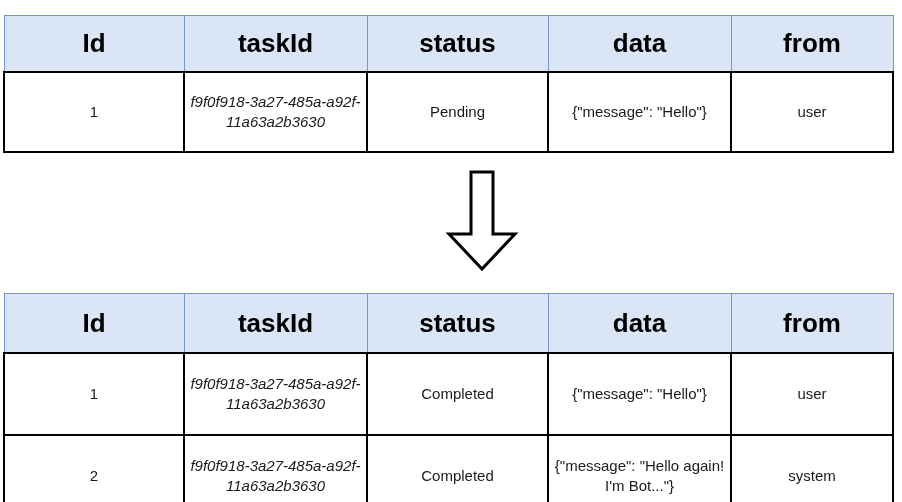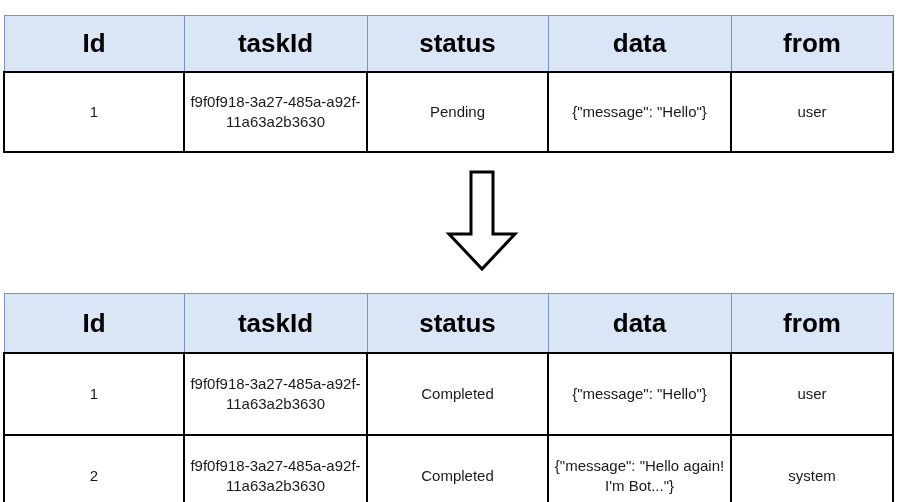--- a/index.html
+++ b/index.html
@@ -62,21 +62,21 @@
     text-align: center;
     vertical-align: middle;
     color: #1a1a1a;
     padding: 2px 4px;
     line-height: 1.33;
     white-space: pre-line;
   }
   .table-before td { height: 74px; }
   .table-after  td { height: 76px; }
 
-  .tbl .cell-taskid { line-height: 1.32; }
+  .tbl .cell-taskid { line-height: 1.32; font-style: italic; }
 
   
   .arrow-wrap {
     position: absolute;
     left: 444px;
     top: 158px;
     width: 76px;
     height: 102px;
   }
   .arrow-wrap svg { display: block; }

